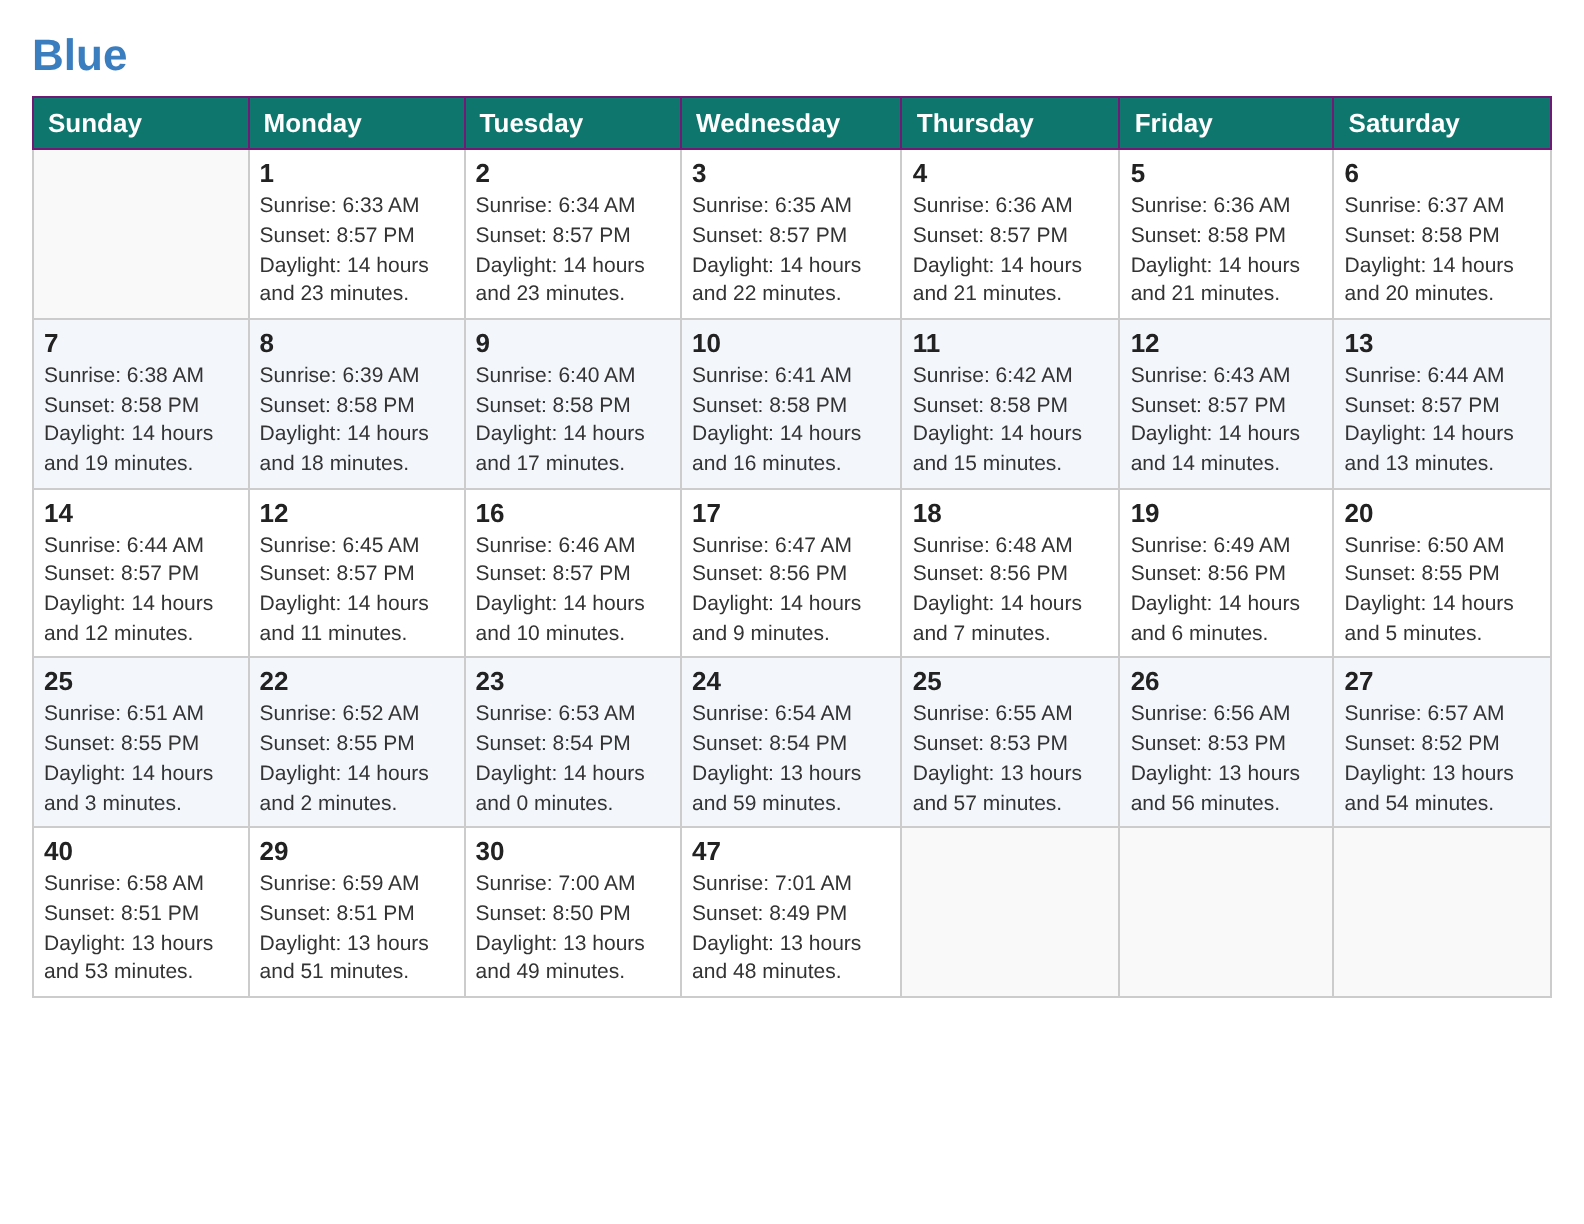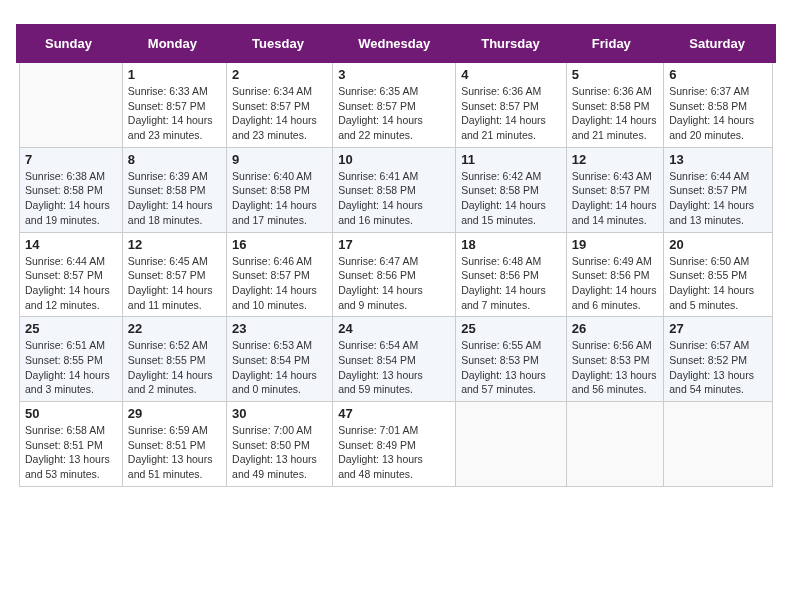--- a/index.html
+++ b/index.html
@@ -45,27 +45,27 @@
     .cal-subtitle {
       font-size: 15px;
       color: #444;
     }
     table {
       width: 100%;
       border-collapse: collapse;
       font-size: 11px;
     }
     thead tr th {
-      background-color: #701a75;
+      background-color: #0f766e;
       color: #fff;
-      padding: 5px 22px;
+      padding: 5px 7px;
       text-align: left;
       font-size: 13px;
       font-weight: bold;
-      border: 7px solid #701a75;
+      border: 1px solid #701a75;
     }
     tbody tr td {
       border: 1px solid #ccc;
       vertical-align: top;
       padding: 4px 5px;
       min-height: 80px;
       width: 113px;
     }
     tbody tr td .day-num {
       font-size: 13px;
@@ -91,20 +91,21 @@
     tbody tr td.empty {
       background-color: #f9f9f9 !important;
     }
   </style>
 </head>
 <body>
 
 <div class="header">
   <div class="logo">
     <div>
+      <div class="logo-text" style="color:#3a7ebf;font-size:22px;font-weight:bold;">Blue</div>
     </div>
   </div>
 </div>
 
 <table>
   <thead>
     <tr>
     <th>Sunday</th>
         <th>Monday</th>
         <th>Tuesday</th>
@@ -227,21 +228,21 @@
           <span class="day-num">26</span>
           <div class="day-info">Sunrise: 6:56 AM<br>Sunset: 8:53 PM<br>Daylight: 13 hours<br>and 56 minutes.</div>
         </td>
         <td>
           <span class="day-num">27</span>
           <div class="day-info">Sunrise: 6:57 AM<br>Sunset: 8:52 PM<br>Daylight: 13 hours<br>and 54 minutes.</div>
         </td>
       </tr>
       <tr>
         <td>
-          <span class="day-num">50</span>
+          <span class="day-num">40</span>
           <div class="day-info">Sunrise: 6:58 AM<br>Sunset: 8:51 PM<br>Daylight: 13 hours<br>and 53 minutes.</div>
         </td>
         <td>
           <span class="day-num">29</span>
           <div class="day-info">Sunrise: 6:59 AM<br>Sunset: 8:51 PM<br>Daylight: 13 hours<br>and 51 minutes.</div>
         </td>
         <td>
           <span class="day-num">30</span>
           <div class="day-info">Sunrise: 7:00 AM<br>Sunset: 8:50 PM<br>Daylight: 13 hours<br>and 49 minutes.</div>
         </td>

